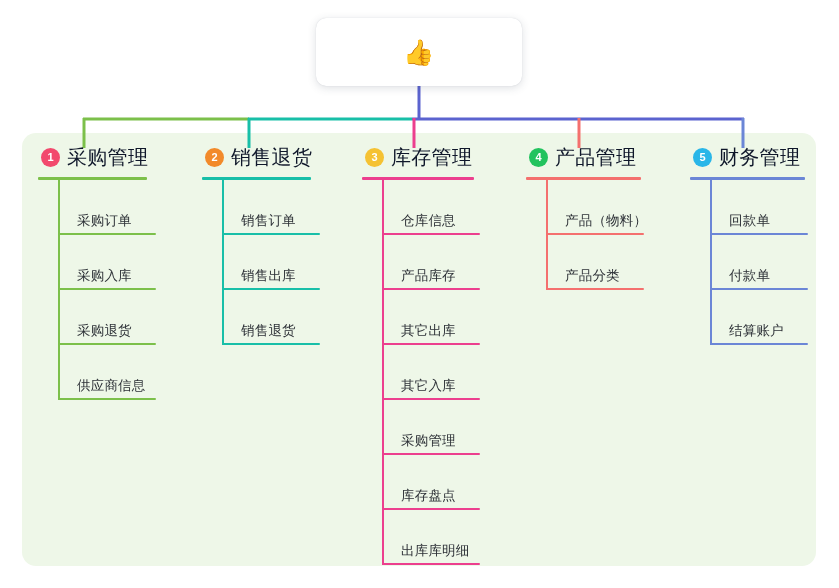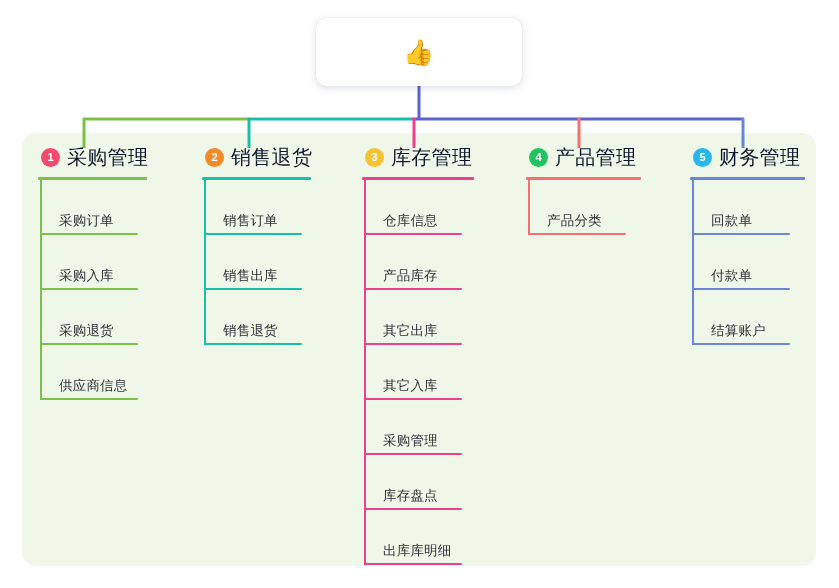--- a/index.html
+++ b/index.html
@@ -114,21 +114,21 @@
     margin-top: 3px;
   }
   .col-1 .col-head-rule { width: 109px; }
   .col-2 .col-head-rule { width: 109px; }
   .col-3 .col-head-rule { width: 112px; }
   .col-4 .col-head-rule { width: 115px; }
   .col-5 .col-head-rule { width: 115px; }
 
   .items {
     position: relative;
-    margin-left: 2px;
+    margin-left: 20px;
     padding-left: 0;
   }
   .spine {
     position: absolute;
     left: 0;
     top: 0;
     bottom: 0;
     width: 2px;
   }
   .item {
@@ -272,20 +272,24 @@
 
   <div class="col col-4">
     <div class="col-head">
       <span class="badge" style="background: rgb(34, 195, 94);">4</span>
       <span class="col-title">产品管理</span>
     </div>
     <div class="col-head-rule" style="background: rgb(244, 112, 110);"></div>
     <div class="items">
       <div class="spine" style="background: rgb(244, 112, 110);"></div>
       <div class="item">
+        <span class="item-label">产品（物料）</span>
+        <span class="item-rule" style="background: rgb(244, 112, 110);"></span>
+      </div>
+      <div class="item">
         <span class="item-label">产品分类</span>
         <span class="item-rule" style="background: rgb(244, 112, 110);"></span>
       </div>
     </div>
   </div>
 
   <div class="col col-5">
     <div class="col-head">
       <span class="badge" style="background: rgb(41, 182, 232);">5</span>
       <span class="col-title">财务管理</span>

